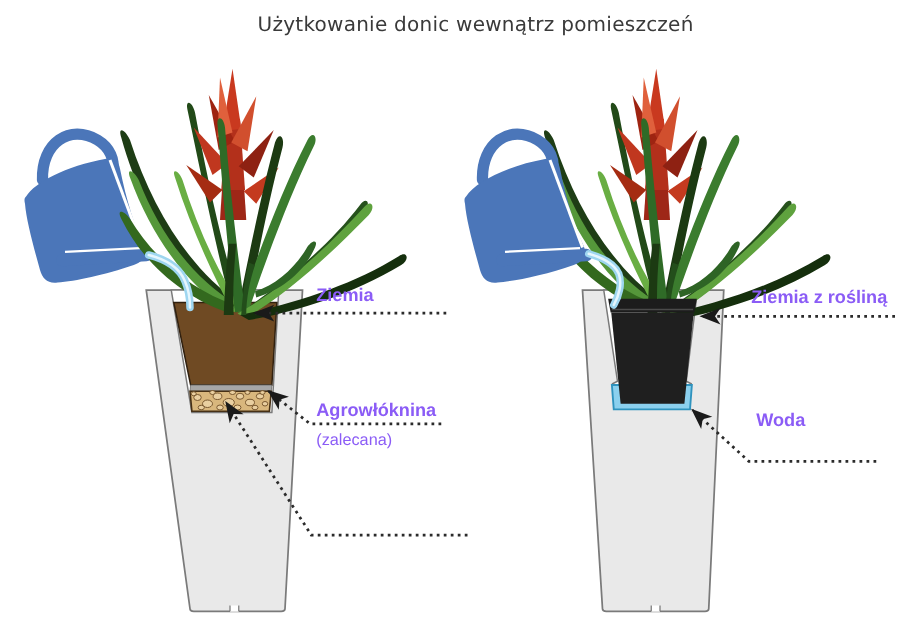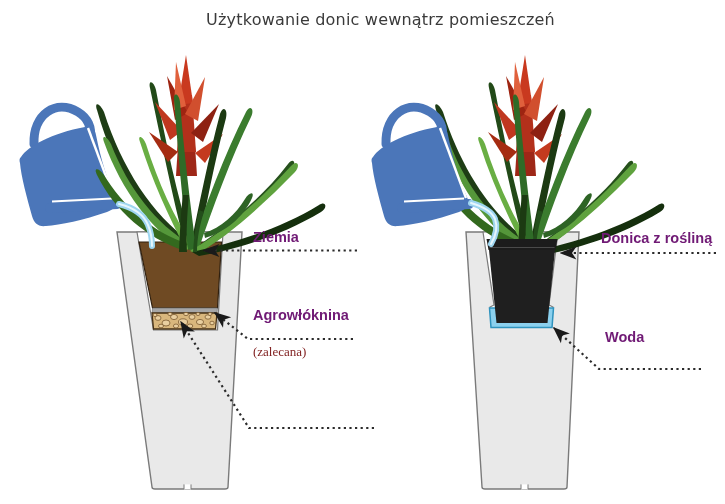--- a/index.html
+++ b/index.html
@@ -2,23 +2,23 @@
 <html><head>
 <meta charset="utf-8">
 <style>
   html,body{margin:0;padding:0;background:#fff;}
   .stage{position:relative;width:725px;height:504px;background:#ffffff;overflow:hidden;
          font-family:"Liberation Sans",sans-serif;}
   .stage svg{position:absolute;left:0;top:0;}
   .title{position:absolute;left:0;right:0;top:10px;text-align:center;
          font-family:"DejaVu Sans",sans-serif;font-size:16px;color:#3a3a3a;letter-spacing:.2px;padding-left:36px;}
   .lbl{position:absolute;font-family:"Liberation Sans",sans-serif;font-weight:bold;
-       font-size:14.5px;color:#701a75;white-space:nowrap;line-height:1;}
-  .note{position:absolute;font-family:Liberation Serif, serif;font-weight:normal;
-        font-size:13px;color:#7f1d1d;white-space:nowrap;line-height:1;}
+       font-size:14.5px;color:#8b5cf6;white-space:nowrap;line-height:1;}
+  .note{position:absolute;font-family:Liberation Sans, sans-serif;font-weight:normal;
+        font-size:13px;color:#8b5cf6;white-space:nowrap;line-height:1;}
 </style>
 </head>
 <body>
 
 <div class="stage">
 
 <svg width="725" height="504" viewBox="0 0 725 504" xmlns="http://www.w3.org/2000/svg" xmlns:xlink="http://www.w3.org/1999/xlink">
   <defs>
     <marker id="arr" viewBox="0 0 12 10" refX="11" refY="5" markerWidth="8" markerHeight="7" orient="auto" markerUnits="strokeWidth">
       <path d="M0.5,0.5 L12,5 L0.5,9.5 L3.5,5 Z" fill="#1a1a1a"></path>
@@ -141,18 +141,18 @@
     <path d="M353,339 L248,339 L215,313" marker-end="url(#arr)"></path>
     <path d="M374,428 L249,428 L181,322" marker-end="url(#arr)"></path>
     <path d="M716,253 L561,253" marker-end="url(#arr)"></path>
     <path d="M701,369 L599,369 L554,328" marker-end="url(#arr)"></path>
   </g>
 </svg>
 
 <div class="title">Użytkowanie donic wewnątrz pomieszczeń</div>
 
 <div class="lbl" style="left:253px;top:230px;">Ziemia</div>
-<div class="lbl" style="left:253px;top:308px;">Agrowłóknina</div>
+<div class="lbl" style="left:253px;top:322px;">Agrowłóknina</div>
 <div class="note" style="left:253px;top:345px;">(zalecana)</div>
-<div class="lbl" style="left:601px;top:231px;">Donica z rośliną</div>
+<div class="lbl" style="left:601px;top:231px;">Ziemia z rośliną</div>
 <div class="lbl" style="left:605px;top:330px;">Woda</div>
 
 </div>
 
 </body></html>

